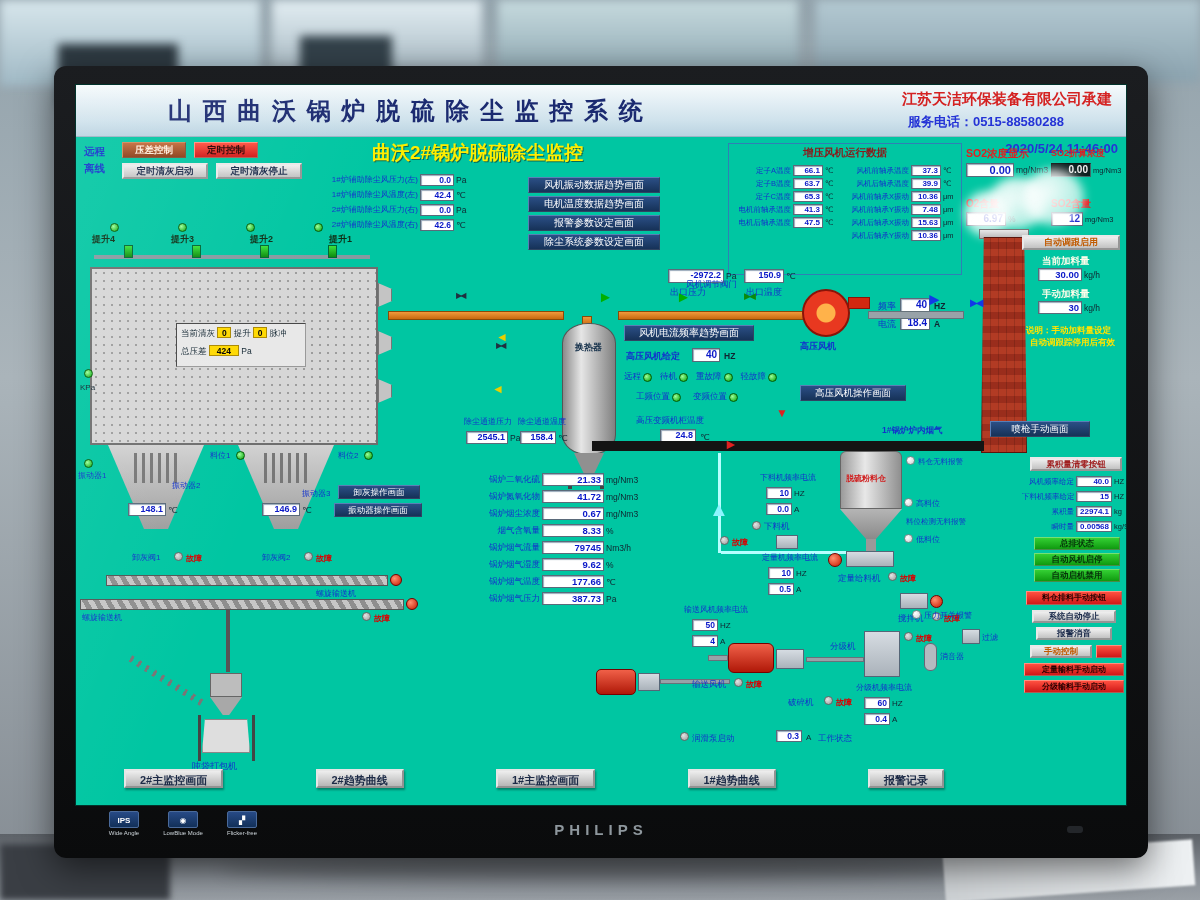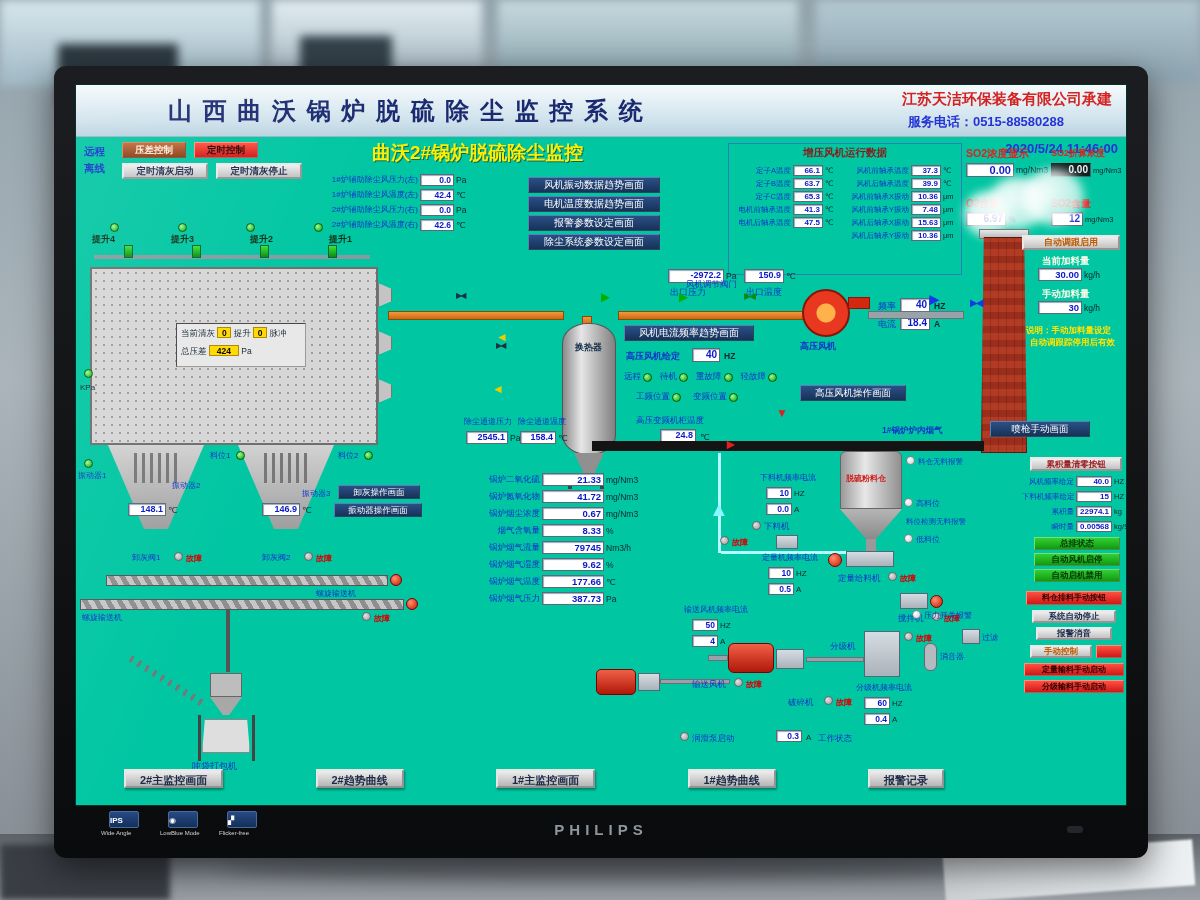--- a/index.html
+++ b/index.html
@@ -13,21 +13,21 @@
   .desk-shadow{position:absolute;left:220px;bottom:18px;width:760px;height:26px;background:rgba(0,0,0,.20);filter:blur(8px);border-radius:50%;}
   .paper{position:absolute;right:6px;bottom:6px;width:250px;height:46px;background:linear-gradient(90deg,#cfd3d6,#eef1f3);transform:rotate(-4deg);filter:blur(1px);}
   .deskobj{position:absolute;left:0;bottom:0;width:170px;height:56px;background:#3a3e44;filter:blur(3px);}
   
   .monitor{position:absolute;left:54px;top:66px;width:1094px;height:792px;background:linear-gradient(180deg,#1b1d20,#0a0b0c);border-radius:12px;box-shadow:0 10px 34px rgba(0,0,0,.55);padding:18px 21px 0 21px;}
   .screen{position:relative;width:1052px;height:722px;background:#00c6a2;overflow:hidden;border:1px solid #02332b;}
   .glare{position:absolute;left:0;top:0;width:1052px;height:722px;pointer-events:none;background:linear-gradient(112deg,rgba(255,255,255,.10),rgba(255,255,255,0) 26%);}
   .bezel{position:relative;height:50px;}
   .brand{position:absolute;left:50%;top:15px;transform:translateX(-50%);color:#8e979d;font-size:15px;letter-spacing:5px;font-weight:bold;}
   .stickers{position:absolute;left:26px;top:5px;display:flex;gap:13px;}
-  .stk{width:46px;}
+  .stk{text-align:center;width:46px;}
   .stkb{margin:0 auto;width:30px;height:17px;background:linear-gradient(180deg,#274a86,#123059);color:#fff;font-size:8px;font-weight:bold;line-height:17px;border-radius:2px;border:1px solid #4a6a9a;}
   .stkc{font-size:6px;color:#cdd5da;margin-top:2px;white-space:nowrap;}
   .pwr{position:absolute;right:44px;top:20px;width:16px;height:7px;background:#23262a;border-radius:3px;}
   
   .lbl{color:#1233cc;font-size:8.5px;white-space:nowrap;line-height:1.2;}
   .box{background:#fff;border:1px solid #5a6a7a;box-shadow:inset 1px 1px 1px #9ab;color:#0a18c8;text-align:right;padding-right:2px;font-weight:bold;font-size:9px;height:13px;line-height:11px;}
   .boxd{background:#0d2020;color:#f0f0f0;box-shadow:none;border:1px inset #466;}
   .unit{color:#102430;font-size:8.5px;white-space:nowrap;}
   .prow{display:flex;align-items:center;gap:2px;}
   .bnavy{background:linear-gradient(#2c5globalcompat,#173258);}

